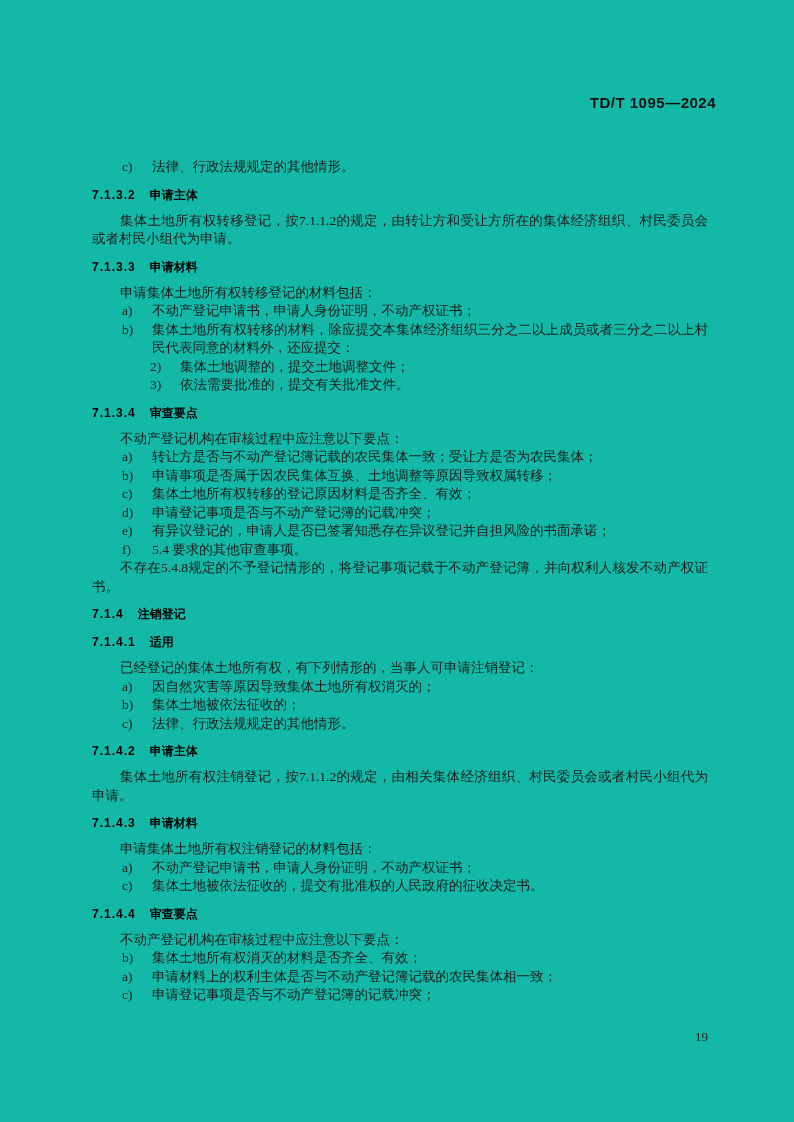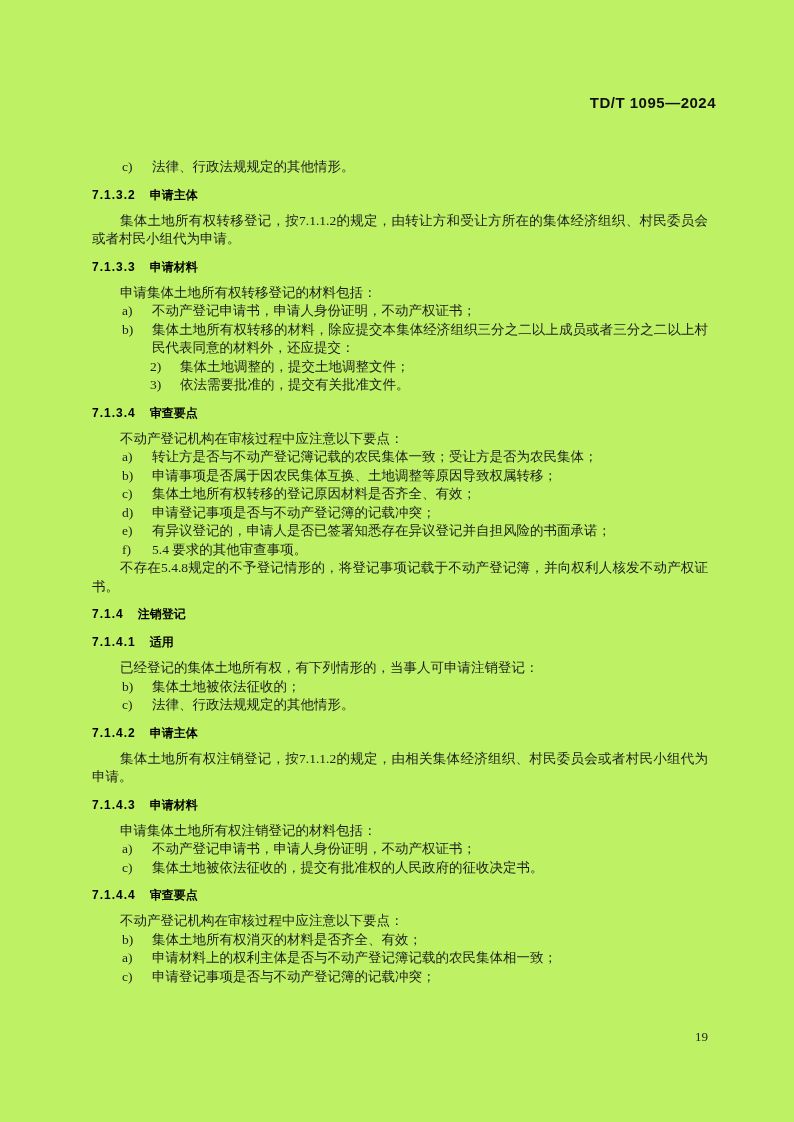--- a/index.html
+++ b/index.html
@@ -1,20 +1,20 @@
 <!DOCTYPE html>
 <html lang="zh"><head>
 <meta charset="utf-8">
 <style>
   html, body { margin: 0; padding: 0; background: #ffffff; }
   .page {
     position: relative;
     width: 794px;
     height: 1122px;
-    background: #bef264;
+    background: #14b8a6;
     overflow: hidden;
     font-family: "Liberation Serif", "DejaVu Serif", serif;
     color: #1c1c1c;
   }
   .doc-code {
     position: absolute;
     top: 94px;
     right: 78px;
     font-family: "Liberation Sans", "DejaVu Sans", sans-serif;
     font-weight: bold;
@@ -79,20 +79,21 @@
       <div class="li1"><span class="marker">a)</span><span>转让方是否与不动产登记簿记载的农民集体一致；受让方是否为农民集体；</span></div>
       <div class="li1"><span class="marker">b)</span><span>申请事项是否属于因农民集体互换、土地调整等原因导致权属转移；</span></div>
       <div class="li1"><span class="marker">c)</span><span>集体土地所有权转移的登记原因材料是否齐全、有效；</span></div>
       <div class="li1"><span class="marker">d)</span><span>申请登记事项是否与不动产登记簿的记载冲突；</span></div>
       <div class="li1"><span class="marker">e)</span><span>有异议登记的，申请人是否已签署知悉存在异议登记并自担风险的书面承诺；</span></div>
       <div class="li1"><span class="marker">f)</span><span>5.4 要求的其他审查事项。</span></div>
       <div class="p">不存在5.4.8规定的不予登记情形的，将登记事项记载于不动产登记簿，并向权利人核发不动产权证书。</div>
       <div class="h"><span class="num">7.1.4</span><span class="title">注销登记</span></div>
       <div class="h"><span class="num">7.1.4.1</span><span class="title">适用</span></div>
       <div class="p">已经登记的集体土地所有权，有下列情形的，当事人可申请注销登记：</div>
+      <div class="li1"><span class="marker">a)</span><span>因自然灾害等原因导致集体土地所有权消灭的；</span></div>
       <div class="li1"><span class="marker">b)</span><span>集体土地被依法征收的；</span></div>
       <div class="li1"><span class="marker">c)</span><span>法律、行政法规规定的其他情形。</span></div>
       <div class="h"><span class="num">7.1.4.2</span><span class="title">申请主体</span></div>
       <div class="p">集体土地所有权注销登记，按7.1.1.2的规定，由相关集体经济组织、村民委员会或者村民小组代为申请。</div>
       <div class="h"><span class="num">7.1.4.3</span><span class="title">申请材料</span></div>
       <div class="p">申请集体土地所有权注销登记的材料包括：</div>
       <div class="li1"><span class="marker">a)</span><span>不动产登记申请书，申请人身份证明，不动产权证书；</span></div>
       <div class="li1"><span class="marker">c)</span><span>集体土地被依法征收的，提交有批准权的人民政府的征收决定书。</span></div>
       <div class="h"><span class="num">7.1.4.4</span><span class="title">审查要点</span></div>
       <div class="p">不动产登记机构在审核过程中应注意以下要点：</div>

